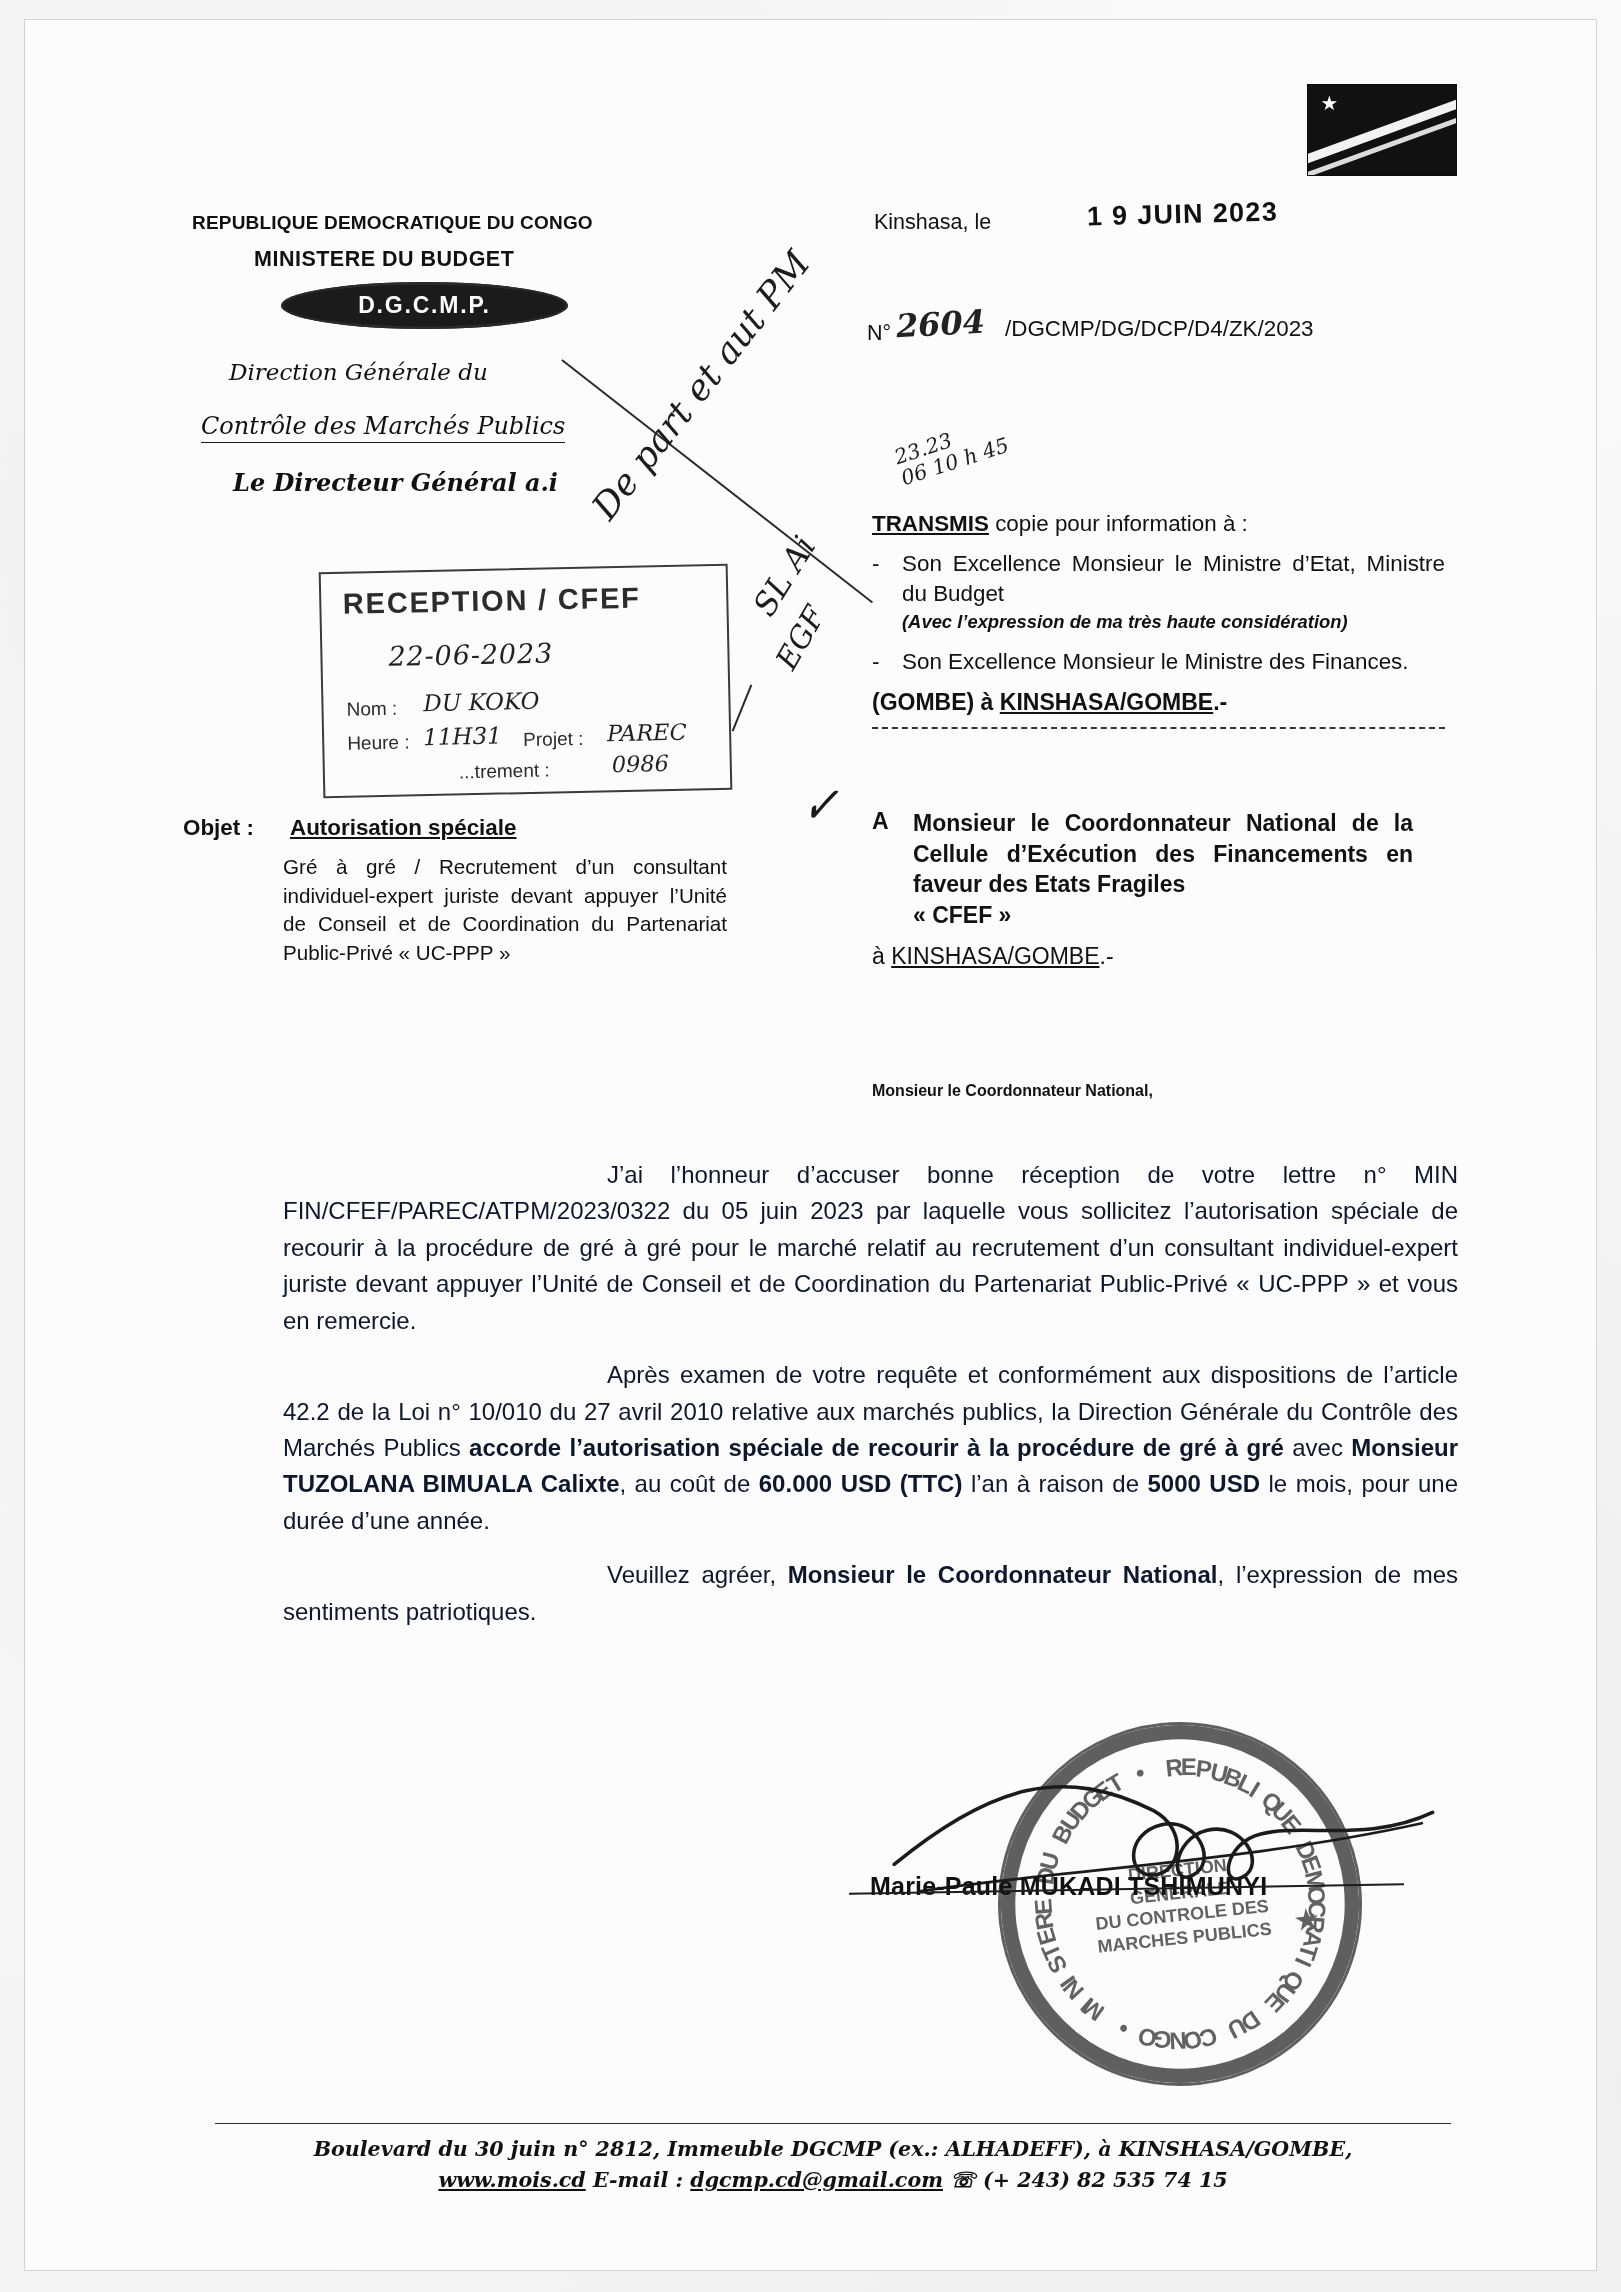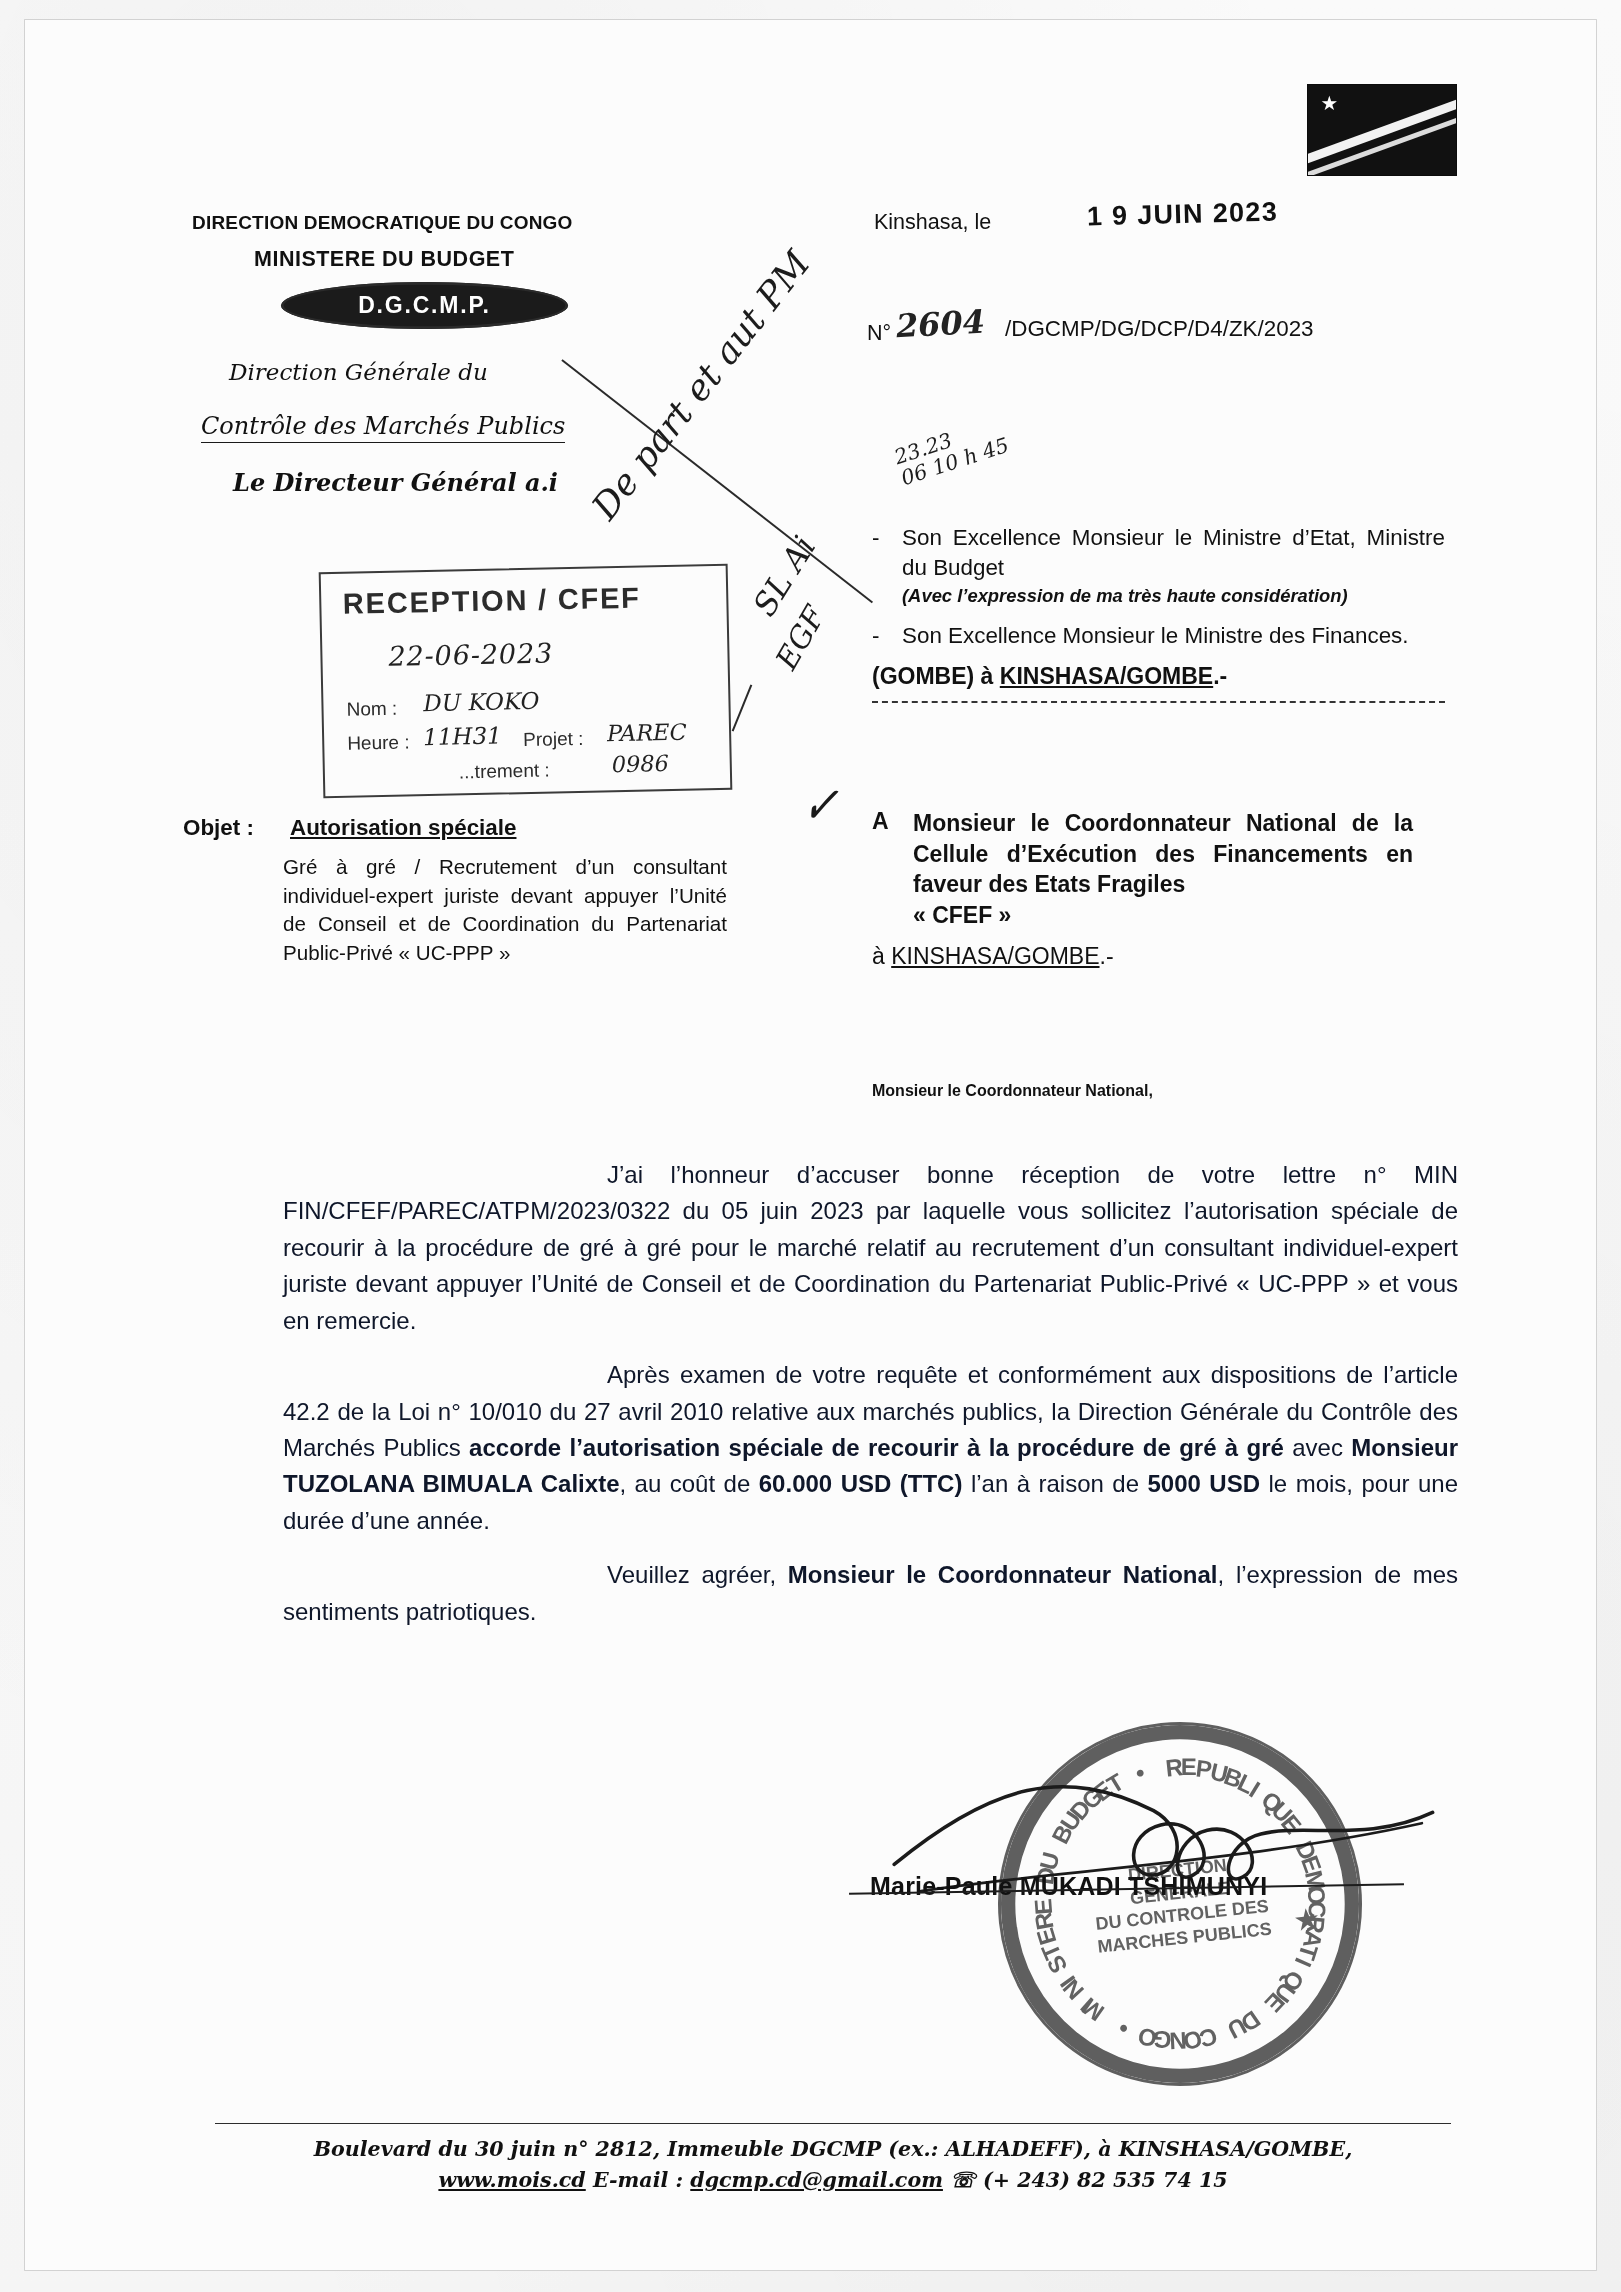--- a/index.html
+++ b/index.html
@@ -586,21 +586,21 @@
     <div class="ghost" style="left:412px; top:152px;">&nbsp;</div>
     <div class="ghost" style="left:269px; top:228px; width:806px;">&nbsp;</div>
     <div class="ghost" style="left:269px; top:1057px;">&nbsp;</div>
 
     <div class="flag">
       <div class="band"></div>
       <div class="band2"></div>
       <div class="star">★</div>
     </div>
 
-    <div class="rep-title">DIRECTION DEMOCRATIQUE DU CONGO</div>
+    <div class="rep-title">REPUBLIQUE DEMOCRATIQUE DU CONGO</div>
     <div class="ministere">MINISTERE DU BUDGET</div>
     <div class="dgcmp-oval">D.G.C.M.P.</div>
     <div class="script dir-gen">Direction Générale du</div>
     <div class="script ctrl-mp">Contrôle des Marchés Publics</div>
     <div class="script le-dg">Le Directeur Général a.i</div>
 
     <div class="reception-stamp">
       <div class="rs-title">RECEPTION / CFEF</div>
       <div class="handw rs-date">22-06-2023</div>
       <div class="rs-nom">Nom :</div>
@@ -624,20 +624,23 @@
     <div class="handw annot-sl">SL Ai</div>
     <div class="handw annot-egf">EGF</div>
     <div class="handw annot-date-small">
       <div>23.23</div>
       <div>06 10 h 45</div>
     </div>
     <div class="small-slash"></div>
     <div class="handw tick-mark">✓</div>
 
     <div class="transmis">
+      <div>
+        <span class="bold-u">TRANSMIS</span><span> copie pour information à :</span>
+      </div>
       <ul class="tlist">
         <li>
           <span class="dash">-</span>
           <span class="txt">
             <span>Son Excellence Monsieur le Ministre d’Etat, Ministre du Budget</span>
             <span class="note-small">(Avec l’expression de ma très haute considération)</span>
           </span>
         </li>
         <li>
           <span class="dash">-</span>

